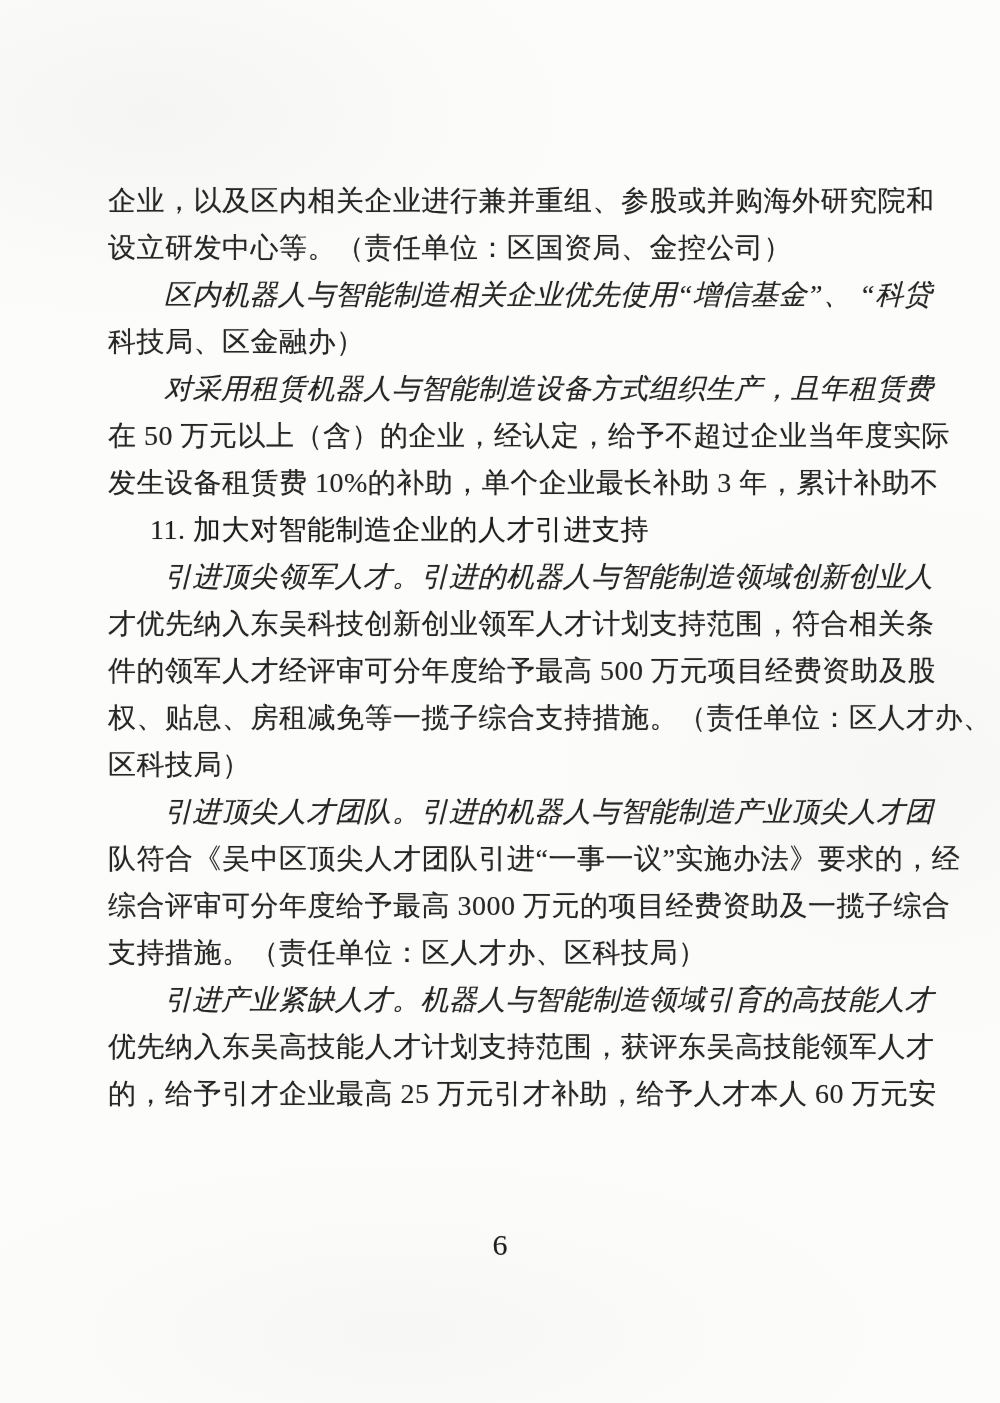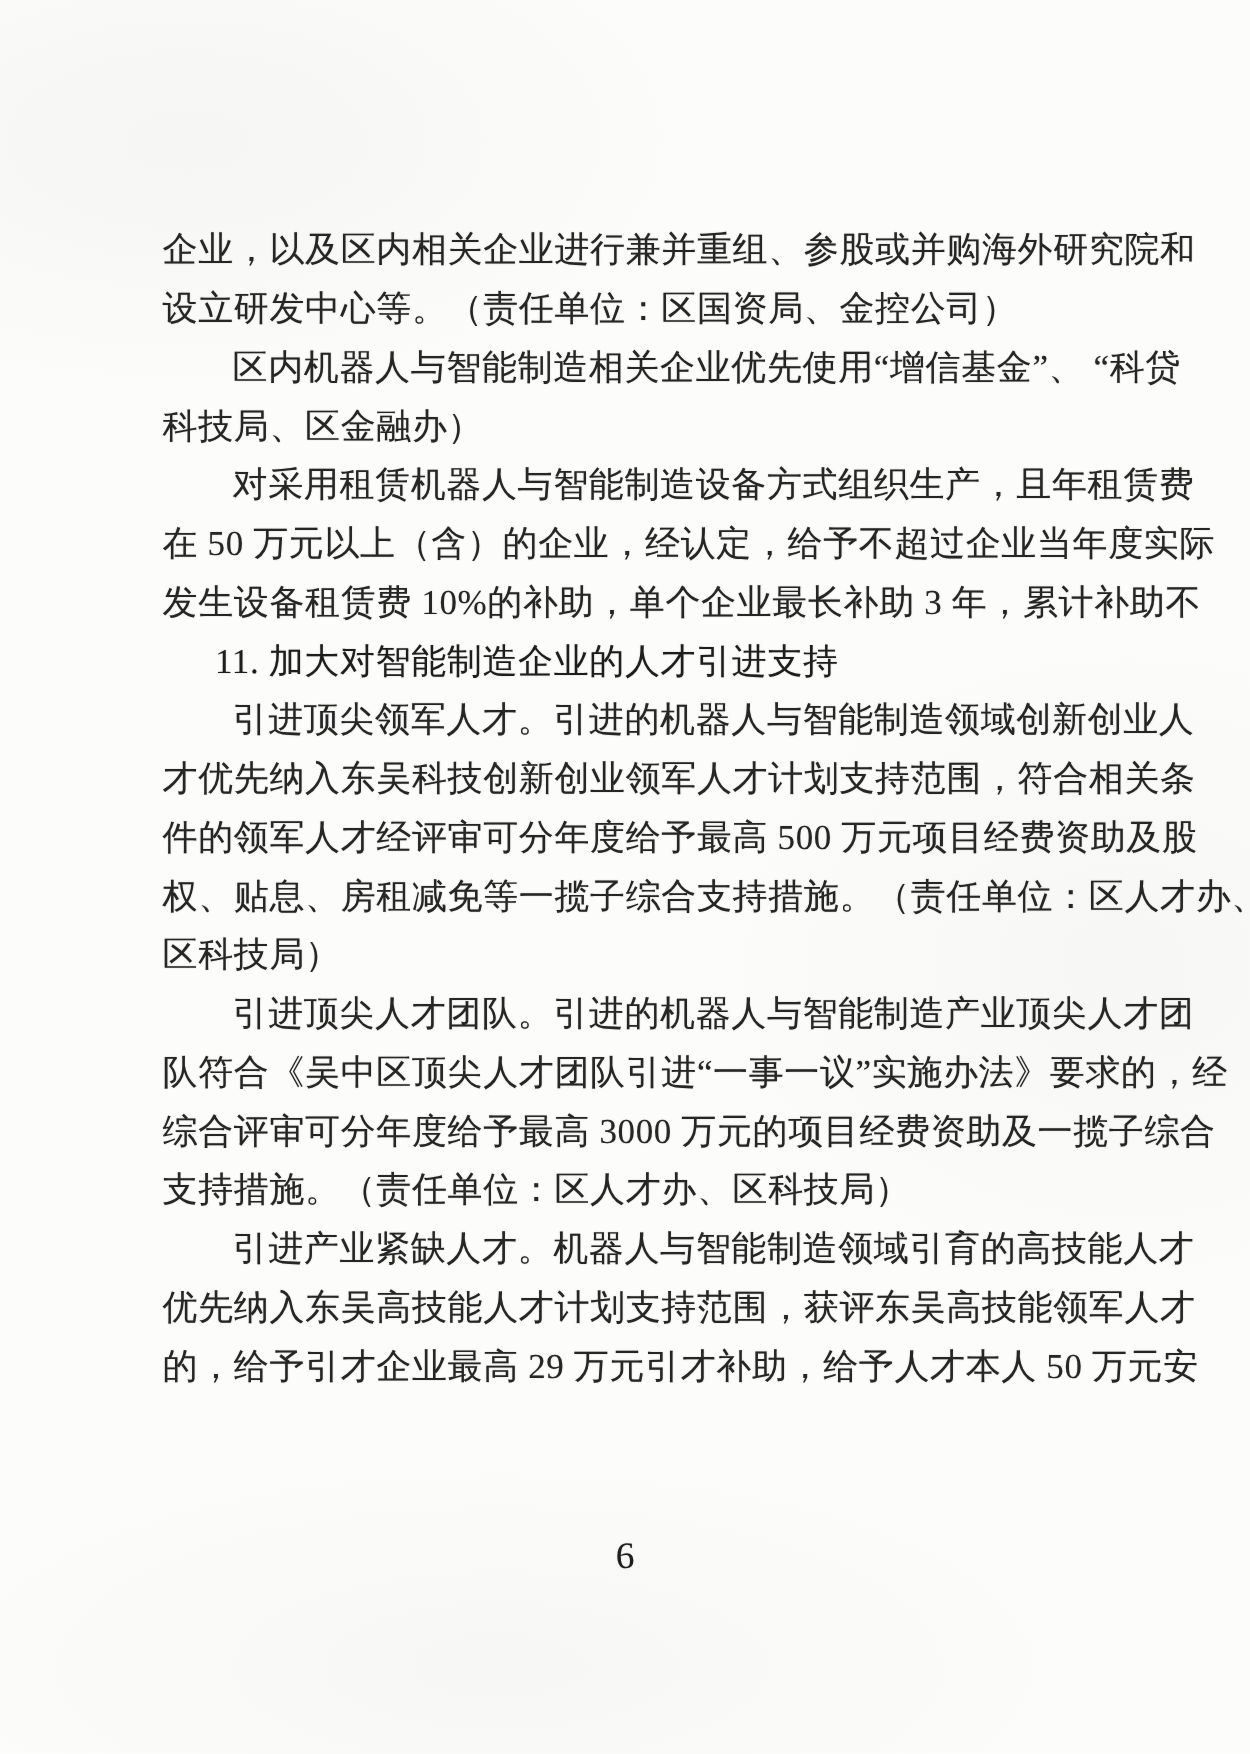--- a/index.html
+++ b/index.html
@@ -21,41 +21,42 @@
     position: absolute;
     inset: 0;
     background:
       radial-gradient(ellipse 600px 300px at 15% 8%, rgba(120,120,120,0.05), transparent 70%),
       radial-gradient(ellipse 500px 400px at 90% 55%, rgba(120,120,120,0.04), transparent 70%),
       radial-gradient(ellipse 700px 250px at 40% 95%, rgba(120,120,120,0.04), transparent 70%);
     pointer-events: none;
   }
   .text-block {
     position: absolute;
-    left: 130px;
+    left: 108px;
     top: 177px;
     width: 752px;
     font-size: 28px;
     line-height: 47px;
     color: #262626;
     letter-spacing: 0.5px;
     text-shadow: 0 0 1px rgba(70,70,70,0.45);
   }
   .line {
     height: 47px;
     text-align: justify;
     text-align-last: justify;
     white-space: nowrap;
   }
   .line.end {
     text-align: right;
     text-align-last: left;
   }
   .line.indent {
     text-indent: 2em;
+    font-style: italic;
   }
   .line.heading {
     font-weight: normal;
     text-indent: 1.5em;
     text-align: left;
     text-align-last: left;
     color: #1e1e1e;
   }
   .page-number {
     position: absolute;
@@ -85,16 +86,16 @@
     <div class="line">才优先纳入东吴科技创新创业领军人才计划支持范围，符合相关条</div>
     <div class="line">件的领军人才经评审可分年度给予最高 500 万元项目经费资助及股</div>
     <div class="line">权、贴息、房租减免等一揽子综合支持措施。（责任单位：区人才办、</div>
     <div class="line end">区科技局）</div>
     <div class="line indent">引进顶尖人才团队。引进的机器人与智能制造产业顶尖人才团</div>
     <div class="line">队符合《吴中区顶尖人才团队引进“一事一议”实施办法》要求的，经</div>
     <div class="line">综合评审可分年度给予最高 3000 万元的项目经费资助及一揽子综合</div>
     <div class="line end">支持措施。（责任单位：区人才办、区科技局）</div>
     <div class="line indent">引进产业紧缺人才。机器人与智能制造领域引育的高技能人才</div>
     <div class="line">优先纳入东吴高技能人才计划支持范围，获评东吴高技能领军人才</div>
-    <div class="line">的，给予引才企业最高 29 万元引才补助，给予人才本人 50 万元安</div>
+    <div class="line">的，给予引才企业最高 25 万元引才补助，给予人才本人 60 万元安</div>
   </div>
   <div class="page-number">6</div>
 </div>
 
 </body></html>

